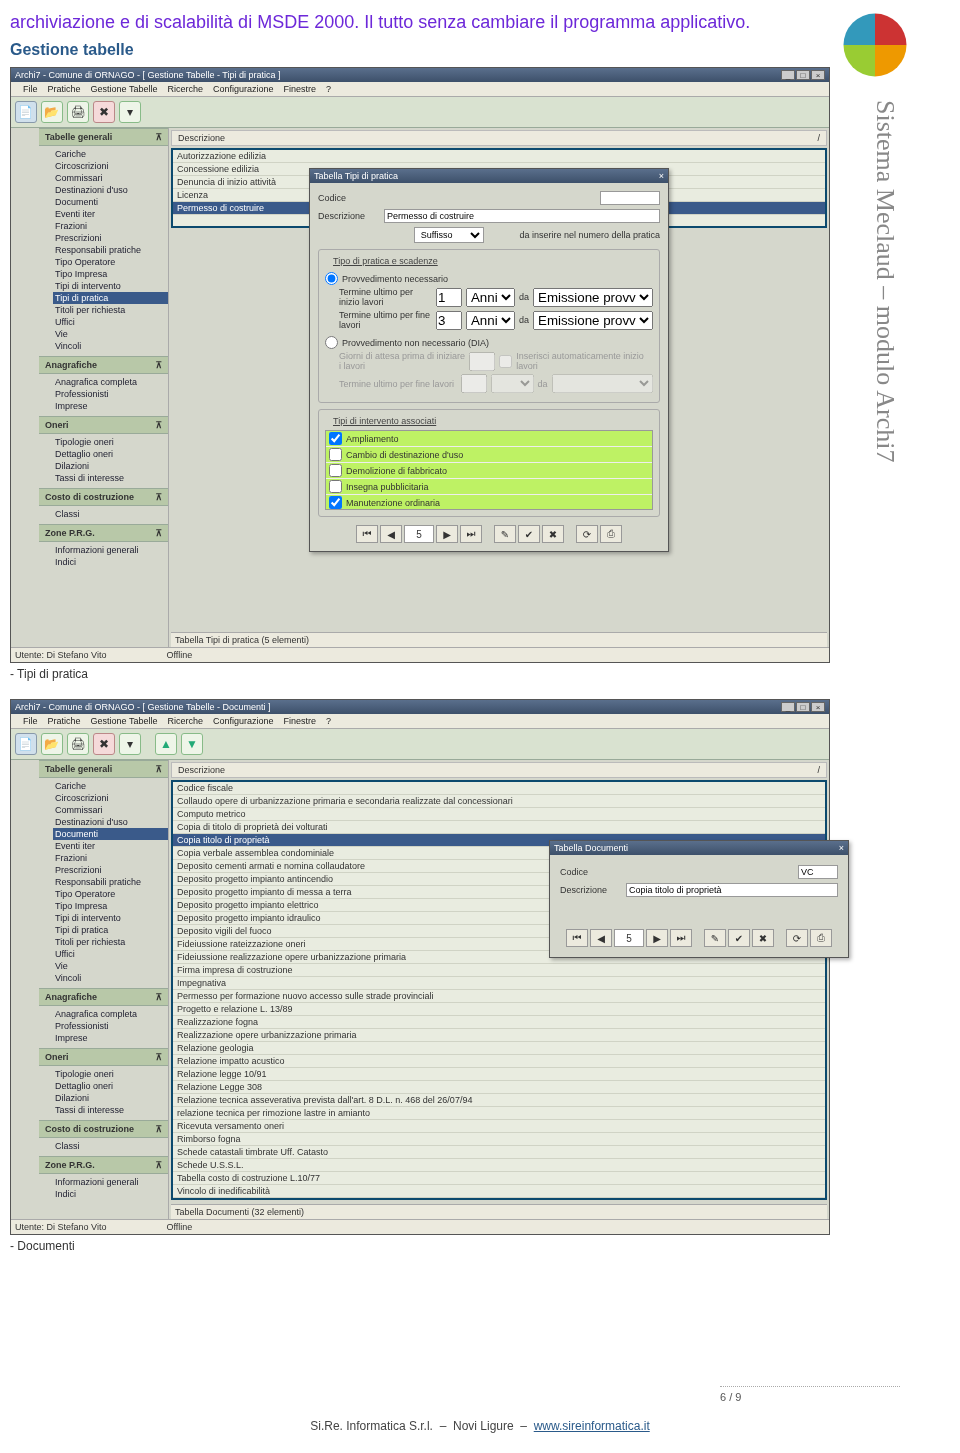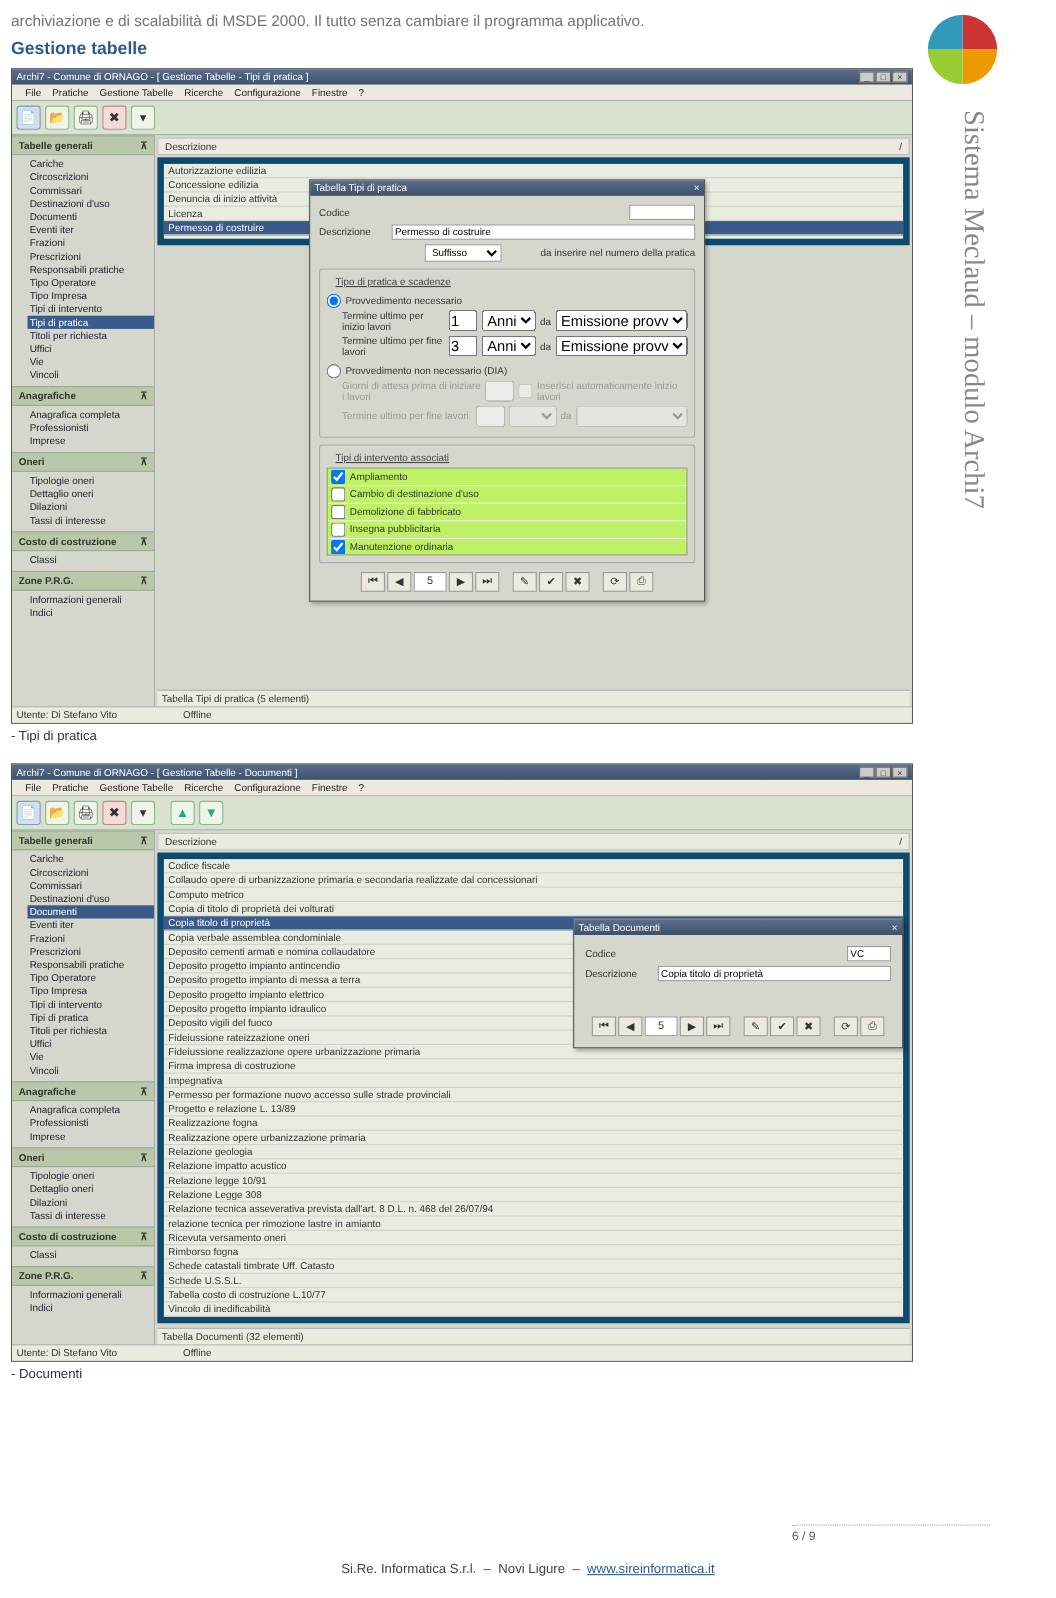--- a/index.html
+++ b/index.html
@@ -1,18 +1,18 @@
 <!DOCTYPE html>
 <html><head>
 <meta charset="utf-8">
 <style>
   * { box-sizing: border-box; margin: 0; padding: 0; }
   body { width: 960px; height: 1453px; font-family: Verdana, Arial, sans-serif; font-size: 10px; background: #fff; color: #333; position: relative; }
   .page { padding: 10px 120px 60px 10px; }
-  .intro { font-size: 14px; color: #737373; margin-bottom: 2px; line-height: 1.4; }
+  .intro { font-size: 18px; color: #6d28d9; margin-bottom: 2px; line-height: 1.4; }
   .section-title { font-size: 16px; color: #2a5a8a; font-weight: bold; margin-top: 6px; margin-bottom: 8px; }
   .caption { font-size: 12px; margin: 4px 0 18px 0; }
   .sidelabel { position: absolute; right: 60px; top: 100px; writing-mode: vertical-rl; text-orientation: mixed; font-size: 26px; color: #888; font-family: Georgia, serif; }
   .logo-corner { position: absolute; right: 50px; top: 10px; width: 70px; height: 70px; }
   .logo-corner svg { width: 100%; height: 100%; }
   .footer { position: absolute; bottom: 20px; left: 0; right: 0; text-align: center; font-size: 12px; color: #444; }
   .footer a { color: #2a5a8a; text-decoration: underline; }
   .pagenum { position: absolute; bottom: 50px; right: 60px; font-size: 11px; color: #555; }
   .pagenum::before { content: ""; display: block; width: 180px; border-top: 1px dotted #aaa; margin-bottom: 4px; }
 
@@ -20,30 +20,30 @@
   .win { border: 1px solid #555; background: #d5d7cc; font-size: 9px; width: 820px; }
   .titlebar { background: linear-gradient(#5a6f8c,#3d506a); color: #fff; padding: 2px 4px; display: flex; justify-content: space-between; align-items: center; }
   .titlebar .tbtns span { display:inline-block; width:14px; height:10px; background:#ccc; border:1px solid #666; margin-left:1px; font-size:8px; text-align:center; line-height:9px; color:#333; }
   .menubar { background:#eceade; padding:2px 12px; border-bottom:1px solid #aaa; color:#222; }
   .menubar span { margin-right:10px; }
   .toolbar { background:#d9e2d0; padding:4px; border-bottom:1px solid #9a9; display:flex; gap:4px; }
   .toolbar .tbtn { width:22px; height:22px; background:#eef5e8; border:1px solid #8b8; display:flex; align-items:center; justify-content:center; font-size:12px; border-radius:3px; }
   .tbtn.blue{ background:#d0e0ec; border-color:#89a; }
   .tbtn.red{ background:#f5dada; border-color:#b88; }
   .tbtn.tri { color:#2a7; }
-  .winbody { display:flex; height: auto; }
+  .winbody { display:flex; height: auto; padding-left: 28px; }
   .sidebar { width: 130px; background:#d5d7cc; border-right:1px solid #aaa; font-size:9px; }
   .side-group { background:#b8c8a8; padding:3px 6px; font-weight:bold; display:flex; justify-content:space-between; border-top:1px solid #9a9; border-bottom:1px solid #9a9; }
   .side-group .chev { font-size:9px; }
   .side-items { padding: 2px 0 4px 16px; }
   .side-items div { padding:1px 0; color:#223; }
   .side-items div.sel { background:#3a5a8a; color:#fff; padding:1px 2px; margin-left:-2px; }
   .main { flex:1; background:#d5d7cc; position:relative; }
   .col-header { background:#eceade; border:1px solid #bbb; padding:2px 6px; margin:2px; font-size:9px; display:flex; justify-content:space-between; }
-  .listarea { background:#e9ece0; margin:0 2px; border:6px solid #0c4a6e; min-height:80px; }
+  .listarea { background:#e9ece0; margin:0 2px; border:2px solid #0c4a6e; min-height:80px; }
   .listarea div { padding:1px 4px; border-bottom:1px solid #d0d3c5; }
   .listarea div.sel { background:#3a5a8a; color:#fff; }
   .dialog { position:absolute; background:#d5d7cc; border:1px solid #555; box-shadow:2px 2px 4px rgba(0,0,0,0.3); }
   .dialog .dtitle { background:linear-gradient(#5a6f8c,#3d506a); color:#fff; padding:2px 4px; display:flex; justify-content:space-between; font-size:9px; }
   .dialog .dbody { padding:8px; font-size:9px; }
   .fld { display:flex; align-items:center; margin-bottom:4px; gap:6px;justify-content:space-between; }
   .fld label { width:60px; text-align:left; color:#333; }
   .fld input[type=text], .fld select { font-size:9px; padding:1px 2px; border:1px solid #999; background:#fff; }
   .fld input[type=text]{ flex:1; }
   .grp { border:1px solid #aaa; padding:6px; margin-top:6px; border-radius:3px; }

